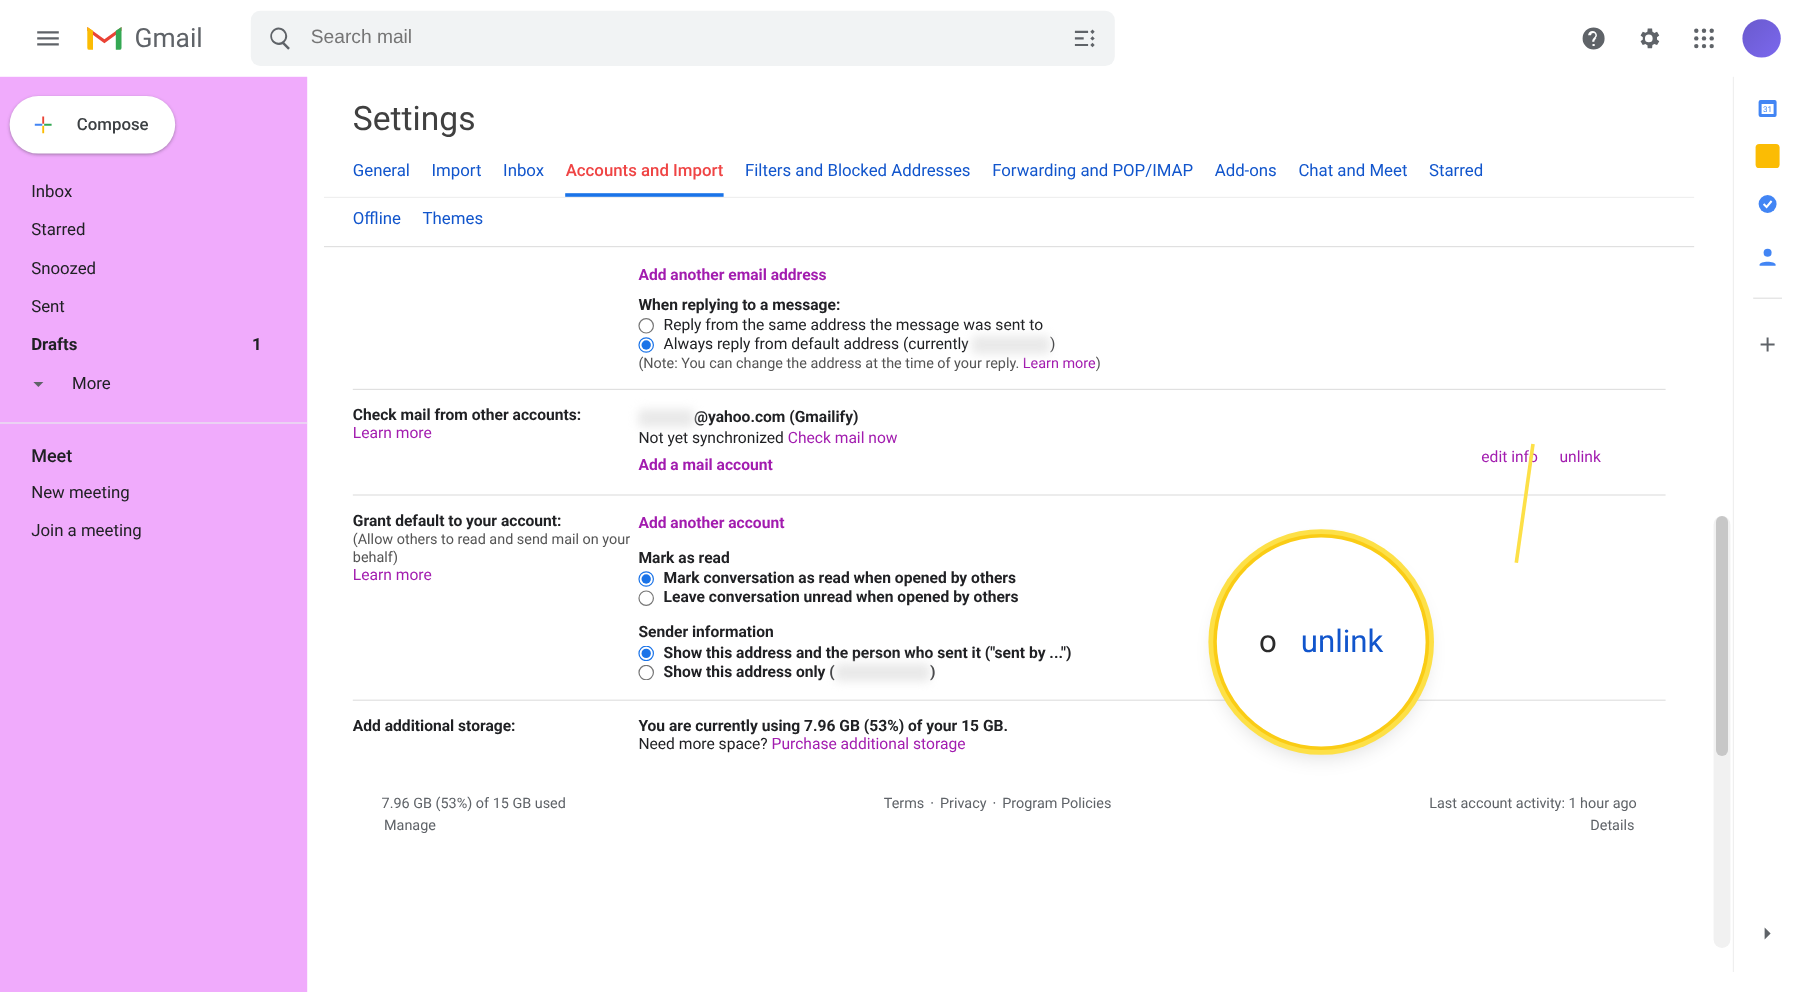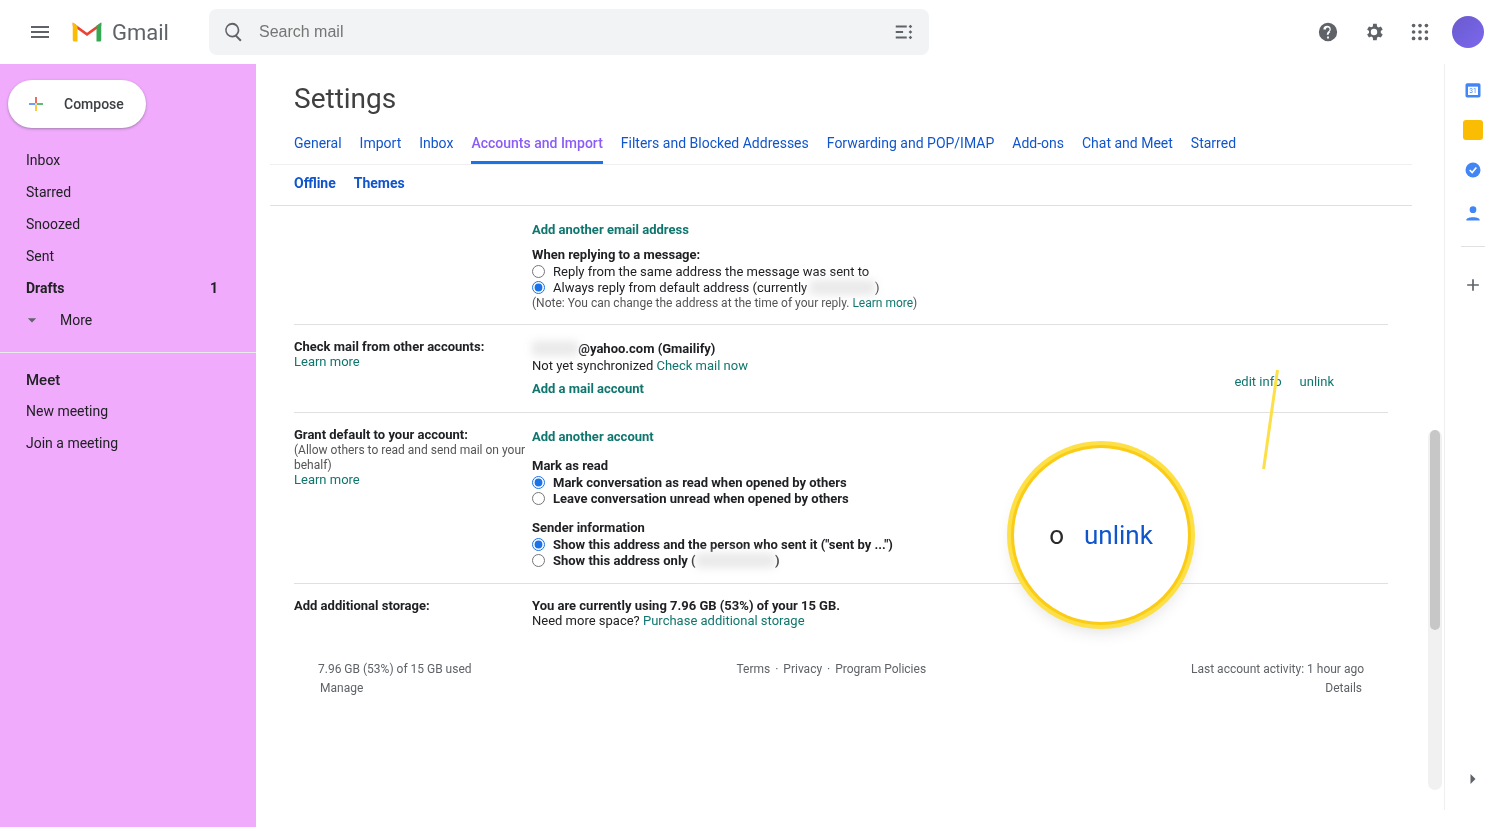--- a/index.html
+++ b/index.html
@@ -71,33 +71,33 @@
     position:absolute; left:270px; right:88px; top:64px; bottom:0;
     overflow:hidden;
   }
   .page-title { font-size:28px; color:#404040; padding:18px 0 10px 24px; }
   .tabs {
     display:flex; gap:18px; padding:0 24px; font-size:14px;
     color:#1a73e8; border-bottom:1px solid #efefef; flex-wrap:wrap;
   }
   .tab { padding:10px 0; color:#202124; cursor:pointer; }
   .tab.link { color:#1155cc; }
-  .tab.active { color:#8b5cf6; border-bottom:3px solid #1a73e8; font-weight:500;}
-  .tabs2 { display:flex; gap:18px; padding:6px 24px 10px 24px; font-size:14px; border-bottom:1px solid #e0e0e0;font-weight:bold;}
+  .tab.active { color:#ef4444; border-bottom:3px solid #1a73e8; font-weight:500;}
+  .tabs2 { display:flex; gap:18px; padding:6px 24px 10px 24px; font-size:14px; border-bottom:1px solid #e0e0e0;}
   .tabs2 .tab { padding:4px 0; }
 
   .content { padding:0 24px 0 24px; position:relative; }
 
   .blk { display:flex; padding:14px 0; border-bottom:1px solid #e0e0e0; }
   .blk.noborder{border-bottom:none;}
   .lcol { width:238px; flex:none; font-size:13px; color:#202124;}
   .lcol b{font-weight:700;}
   .rcol { flex:1; font-size:13px; color:#202124;}
   .rcol .rowline{margin:2px 0;}
-  a.link{color:#0f766e;text-decoration:none;cursor:pointer;}
+  a.link{color:#a21caf;text-decoration:none;cursor:pointer;}
   .note{font-size:12px;color:#555;}
   .radio-row{display:flex;align-items:center;gap:8px;margin:1px 0;}
   .radio-row input{accent-color:#1a73e8;}
   .blur{filter:blur(4px);display:inline-block;background:#e9e9e9;color:#e9e9e9;border-radius:3px;}
   .far-actions{position:absolute; font-size:13px;}
   .far-actions.acts1{ right:78px; top:168px; display:flex; gap:18px;}
 
   
   .footer{
     display:flex;justify-content:space-between;align-items:flex-start;

